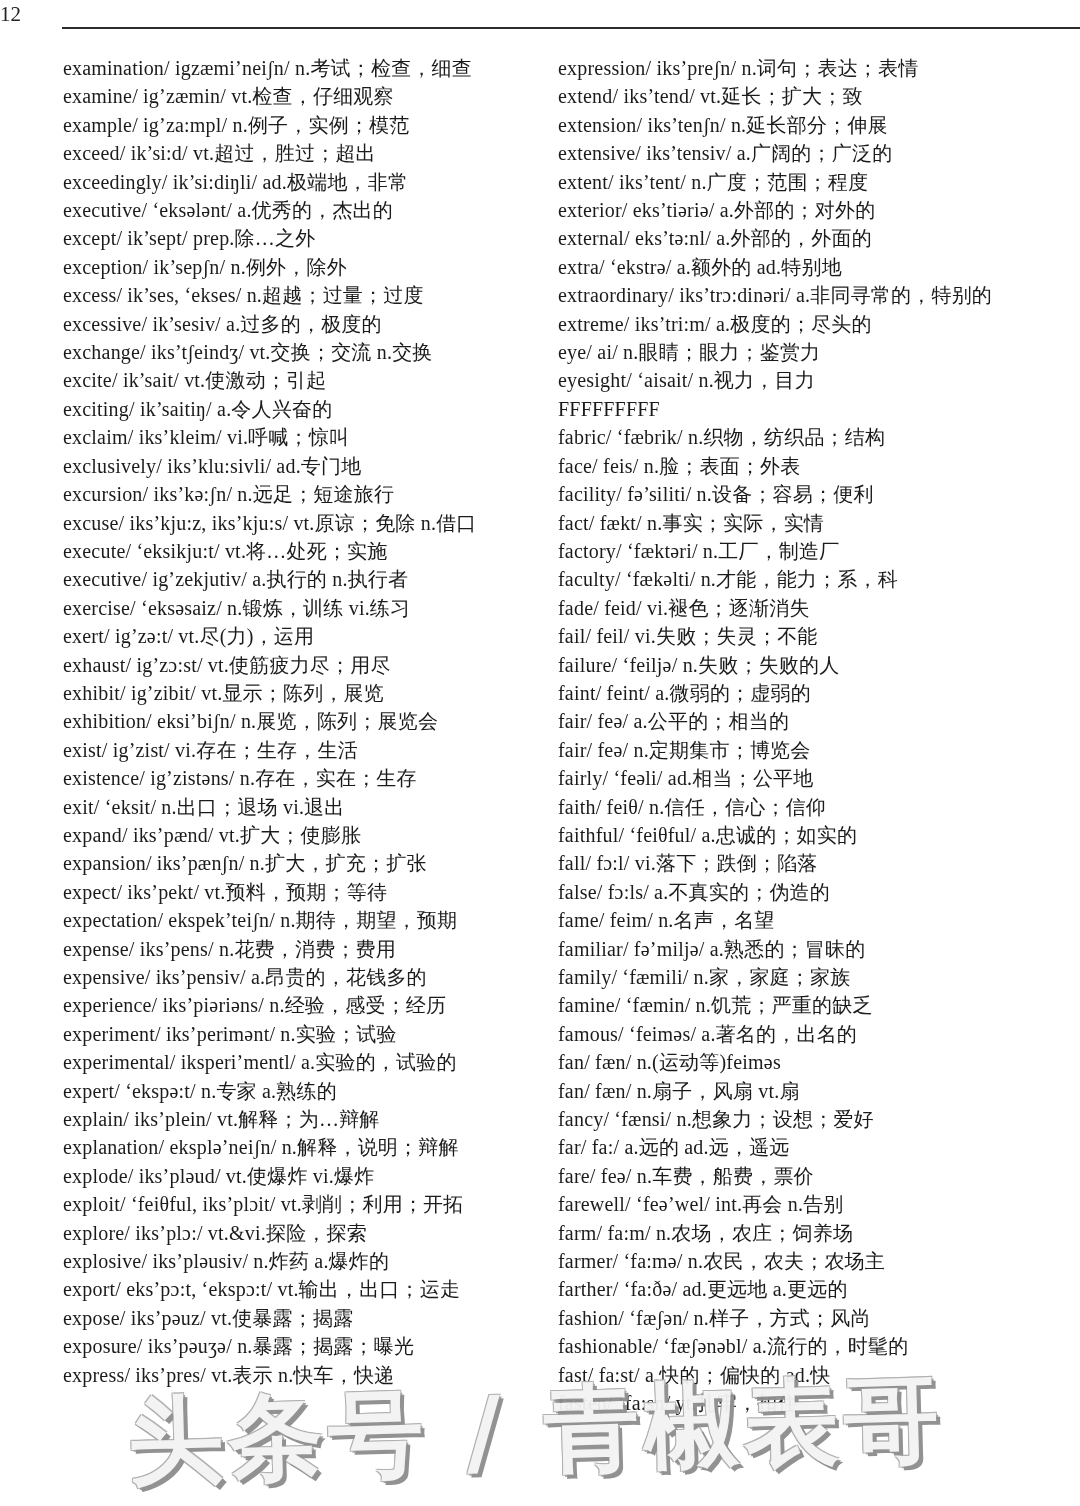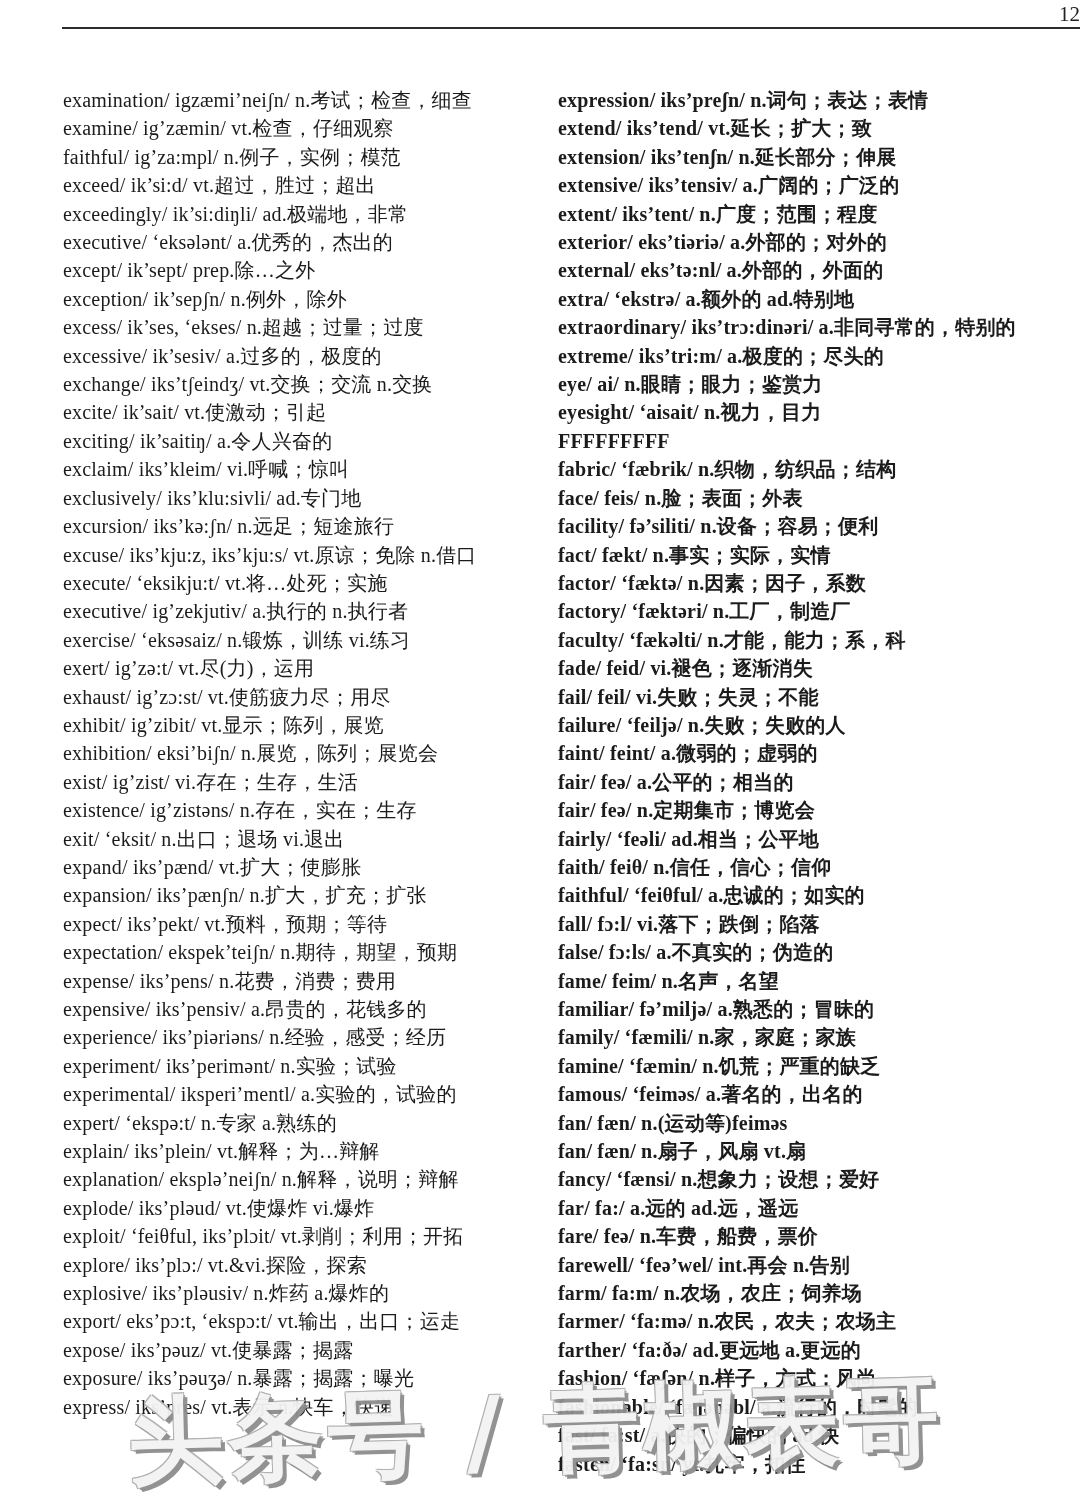--- a/index.html
+++ b/index.html
@@ -6,37 +6,36 @@
   body{
     width:1080px;height:1506px;
     background:#ffffff;
     position:relative;
     overflow:hidden;
     font-family:"Liberation Serif","DejaVu Serif",serif;
     color:#1b1b1b;
   }
   .page-header{
     position:absolute;top:2px;left:0;width:1080px;
-    text-align:right;
+    text-align:left;
   }
   .page-number{
     font-size:21px;
     color:#222;
   }
   .header-rule{
     position:absolute;top:27px;left:62px;right:0;
     height:2px;background:#2c2c2c;
   }
   .col{
     position:absolute;top:54px;
     white-space:nowrap;
-    margin-top:32px;
   }
   .col-left{left:63px;width:490px;}
-  .col-right{left:558px;width:520px;font-weight:bold;}
+  .col-right{left:558px;width:520px;}
   .entry{
     font-size:20px;
     line-height:28.4px;
     letter-spacing:0.2px;
   }
   .watermark{
     position:absolute;
     left:128px;top:1368px;
     font-family:"DejaVu Sans","Liberation Sans",sans-serif;
     font-weight:bold;
@@ -58,21 +57,21 @@
 <body>
 
 <div class="page-header">
   <span class="page-number">12</span>
 </div>
 <div class="header-rule"></div>
 
 <div class="col col-left">
     <div class="entry">examination/ igzæmi’neiʃn/ n.考试；检查，细查</div>
     <div class="entry">examine/ ig’zæmin/ vt.检查，仔细观察</div>
-    <div class="entry">faithful/ ig’za:mpl/ n.例子，实例；模范</div>
+    <div class="entry">example/ ig’za:mpl/ n.例子，实例；模范</div>
     <div class="entry">exceed/ ik’si:d/ vt.超过，胜过；超出</div>
     <div class="entry">exceedingly/ ik’si:diŋli/ ad.极端地，非常</div>
     <div class="entry">executive/ ‘eksələnt/ a.优秀的，杰出的</div>
     <div class="entry">except/ ik’sept/ prep.除…之外</div>
     <div class="entry">exception/ ik’sepʃn/ n.例外，除外</div>
     <div class="entry">excess/ ik’ses, ‘ekses/ n.超越；过量；过度</div>
     <div class="entry">excessive/ ik’sesiv/ a.过多的，极度的</div>
     <div class="entry">exchange/ iks’tʃeindʒ/ vt.交换；交流 n.交换</div>
     <div class="entry">excite/ ik’sait/ vt.使激动；引起</div>
     <div class="entry">exciting/ ik’saitiŋ/ a.令人兴奋的</div>
@@ -122,21 +121,20 @@
     <div class="entry">extra/ ‘ekstrə/ a.额外的 ad.特别地</div>
     <div class="entry">extraordinary/ iks’trɔ:dinəri/ a.非同寻常的，特别的</div>
     <div class="entry">extreme/ iks’tri:m/ a.极度的；尽头的</div>
     <div class="entry">eye/ ai/ n.眼睛；眼力；鉴赏力</div>
     <div class="entry">eyesight/ ‘aisait/ n.视力，目力</div>
     <div class="entry">FFFFFFFFF</div>
     <div class="entry">fabric/ ‘fæbrik/ n.织物，纺织品；结构</div>
     <div class="entry">face/ feis/ n.脸；表面；外表</div>
     <div class="entry">facility/ fə’siliti/ n.设备；容易；便利</div>
     <div class="entry">fact/ fækt/ n.事实；实际，实情</div>
-    <div class="entry">factor/ ‘fæktə/ n.因素；因子，系数</div>
     <div class="entry">factory/ ‘fæktəri/ n.工厂，制造厂</div>
     <div class="entry">faculty/ ‘fækəlti/ n.才能，能力；系，科</div>
     <div class="entry">fade/ feid/ vi.褪色；逐渐消失</div>
     <div class="entry">fail/ feil/ vi.失败；失灵；不能</div>
     <div class="entry">failure/ ‘feiljə/ n.失败；失败的人</div>
     <div class="entry">faint/ feint/ a.微弱的；虚弱的</div>
     <div class="entry">fair/ feə/ a.公平的；相当的</div>
     <div class="entry">fair/ feə/ n.定期集市；博览会</div>
     <div class="entry">fairly/ ‘feəli/ ad.相当；公平地</div>
     <div class="entry">faith/ feiθ/ n.信任，信心；信仰</div>

